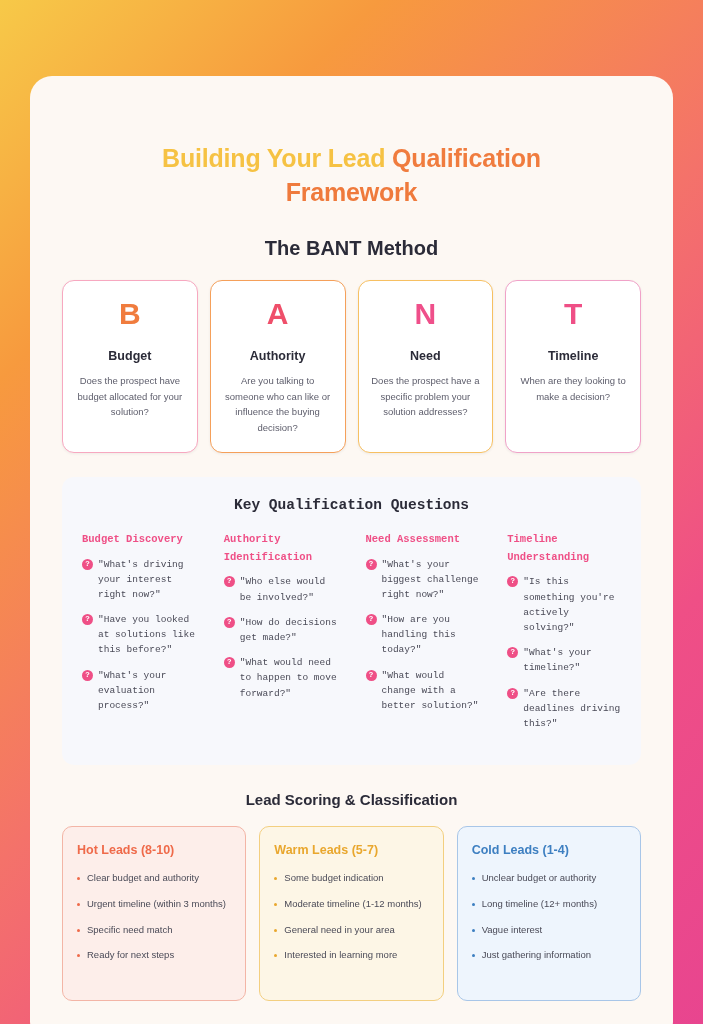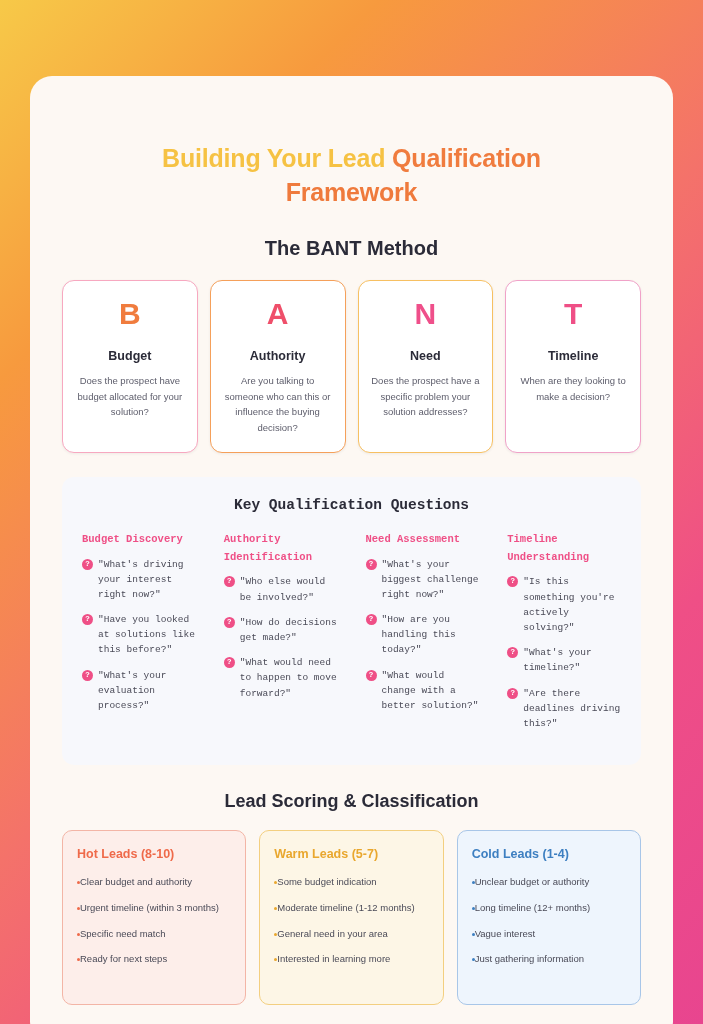--- a/index.html
+++ b/index.html
@@ -131,21 +131,21 @@
     font-size: 7.5px;
     font-weight: bold;
     line-height: 11px;
     text-align: center;
     margin-top: 2px;
   }
 
   
   .scoring-title {
     text-align: center;
-    font-size: 18px;
+    font-size: 15px;
     font-weight: bold;
     color: #2b2b38;
     margin-top: 26px;
   }
   .score-row {
     display: flex;
     gap: 13px;
     margin-top: 18px;
   }
   .score-card {
@@ -160,20 +160,21 @@
   .score-head {
     font-size: 12.5px;
     font-weight: bold;
     margin-bottom: 14px;
   }
   .score-card.hot .score-head { color: #ef6a4a; }
   .score-card.warm .score-head { color: #e9a72e; }
   .score-card.cold .score-head { color: #3d7fc1; }
   .score-item {
     display: flex;
+    gap: 7px;
     font-size: 9.5px;
     color: #4a4a57;
     line-height: 1.55;
     margin-bottom: 11px;
   }
   .dot {
     flex: 0 0 auto;
     width: 3px;
     height: 3px;
     border-radius: 50%;
@@ -197,21 +198,21 @@
 
   <div class="bant-row">
     <div class="bant-card b">
       <div class="bant-letter">B</div>
       <div class="bant-name">Budget</div>
       <div class="bant-desc">Does the prospect have budget allocated for your solution?</div>
     </div>
     <div class="bant-card a">
       <div class="bant-letter">A</div>
       <div class="bant-name">Authority</div>
-      <div class="bant-desc">Are you talking to someone who can this or influence the buying decision?</div>
+      <div class="bant-desc">Are you talking to someone who can like or influence the buying decision?</div>
     </div>
     <div class="bant-card n">
       <div class="bant-letter">N</div>
       <div class="bant-name">Need</div>
       <div class="bant-desc">Does the prospect have a specific problem your solution addresses?</div>
     </div>
     <div class="bant-card t">
       <div class="bant-letter">T</div>
       <div class="bant-name">Timeline</div>
       <div class="bant-desc">When are they looking to make a decision?</div>

